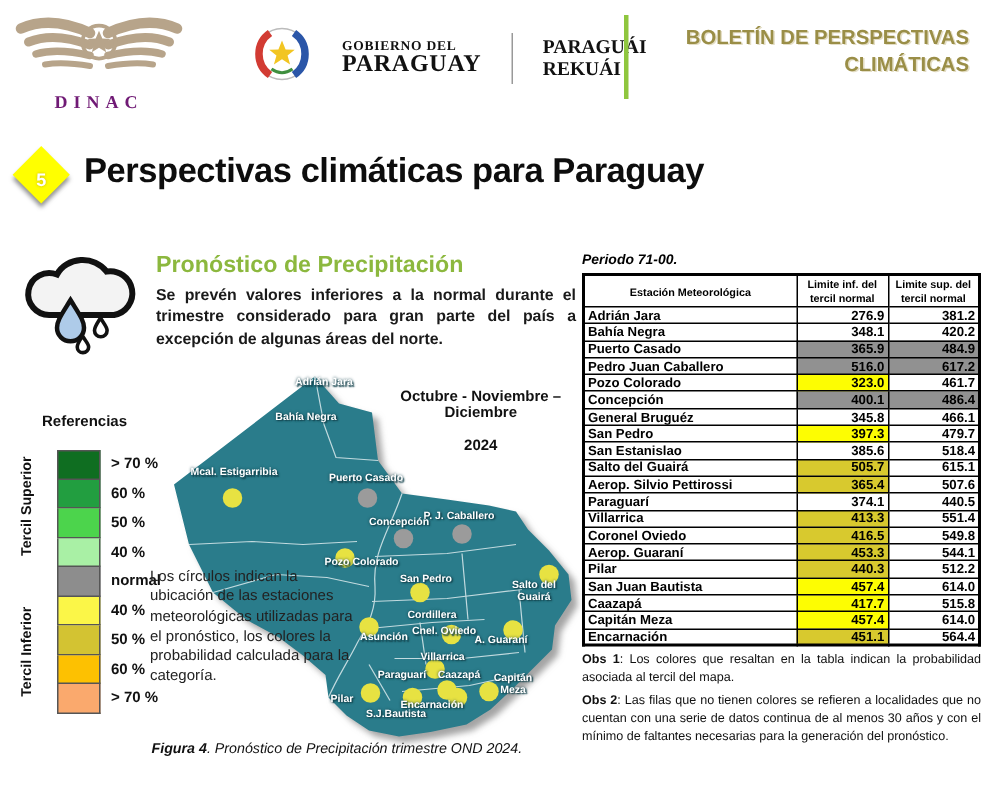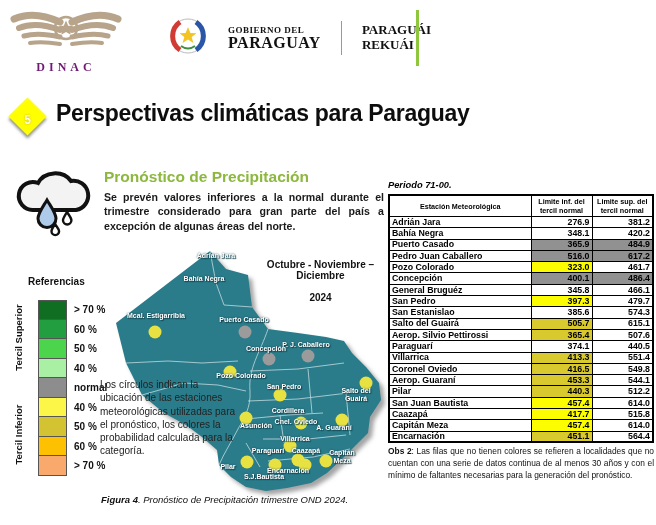--- a/index.html
+++ b/index.html
@@ -69,21 +69,21 @@
   .note { position:absolute; left:100px; top:378px; width:136px; font-size:10px;
           line-height:1.33; color:#222; z-index:4; }
   .caption { position:absolute; left:101px; top:494px; font-size:9.5px; font-style:italic;
              color:#111; z-index:4; }
   .caption b { font-weight:bold; }
 
   
   .tablewrap { position:absolute; left:388px; top:166px; width:266px; }
   .t-title { font-size:9.3px; font-style:italic; color:#111; }
   .t-title b { font-weight:bold; }
-  .t-sub { font-size:9.3px; font-style:italic; font-weight:bold; margin-top:14px; }
+  .t-sub { font-size:9.3px; font-style:italic; font-weight:bold; margin-top:2px; }
   table { border-collapse:collapse; margin-top:4px; width:264px; table-layout:fixed; }
   th,td { border:1px solid #000; }
   table { border:2px solid #000; }
   th { background:#fff; font-size:7.2px; font-weight:bold; text-align:center;
        padding:1px 0; line-height:1.25; height:19px; }
   col.c-st { width:142px; } col.c-v { width:61px; }
   td { height:11.3px; font-size:8.8px; font-weight:bold; line-height:1; padding:0 2px; }
   td.st { text-align:left; }
   td.v { text-align:right; }
   .hl-yellow { background:#fdfd02; }
@@ -131,20 +131,21 @@
       <div class="gov-l2">PARAGUAY</div>
     </div>
     <div class="gov-sep"></div>
     <div class="gov-col2">
       <div>PARAGUÁI</div>
       <div>REKUÁI</div>
     </div>
   </div>
 
   <div class="green-bar"></div>
+  <div class="bulletin">BOLETÍN DE PERSPECTIVAS CLIMÁTICAS</div>
 </div>
 
 <div class="diamond"></div>
 <div class="diamond-num">5</div>
 <div class="sec-title">Perspectivas climáticas para Paraguay</div>
 
 <div class="cloud-icon">
   <svg width="88" height="80" viewBox="0 0 88 80">
     <path d="M23,50 A14,14 0 1 1 28,23 A19,17 0 0 1 61,21 A13.5,13.5 0 1 1 66,50 Z" fill="#f3f3f3" stroke="#111" stroke-width="4"></path>
     <path d="M37,40 C31.5,49 28,53.5 28,58.5 a9,9 0 0 0 18,0 C46,53.5 42.5,49 37,40 Z" fill="#aecbe9" stroke="#111" stroke-width="3"></path>
@@ -324,21 +325,21 @@
           <td class="v">466.1</td>
         </tr>
         <tr>
           <td class="st">San Pedro</td>
           <td class="v hl-yellow">397.3</td>
           <td class="v">479.7</td>
         </tr>
         <tr>
           <td class="st">San Estanislao</td>
           <td class="v">385.6</td>
-          <td class="v">574.3</td>
+          <td class="v">518.4</td>
         </tr>
         <tr>
           <td class="st">Salto del Guairá</td>
           <td class="v hl-olive">505.7</td>
           <td class="v">615.1</td>
         </tr>
         <tr>
           <td class="st">Aerop. Silvio Pettirossi</td>
           <td class="v hl-olive">365.4</td>
           <td class="v">507.6</td>
@@ -384,15 +385,18 @@
           <td class="v">614.0</td>
         </tr>
         <tr>
           <td class="st">Encarnación</td>
           <td class="v hl-olive">451.1</td>
           <td class="v">564.4</td>
         </tr>
       </tbody>
   </table>
   <div class="obs">
+    <b><span>Obs 1</span></b><span>: Los colores que resaltan en la tabla indican la probabilidad asociada al tercil del mapa.</span>
+  </div>
+  <div class="obs">
     <b><span>Obs 2</span></b><span>: Las filas que no tienen colores se refieren a localidades que no cuentan con una serie de datos continua de al menos 30 años y con el mínimo de faltantes necesarias para la generación del pronóstico.</span>
   </div>
 </div>
 
 </body></html>

